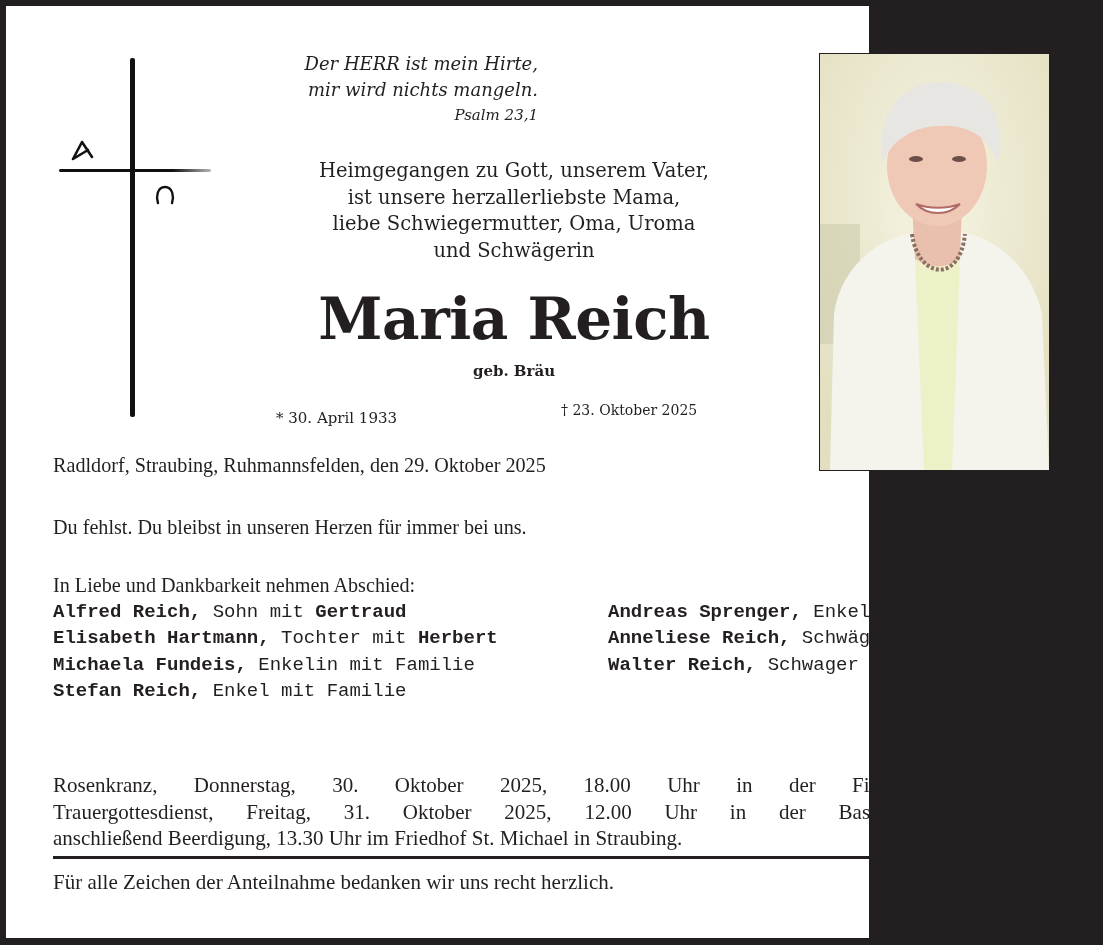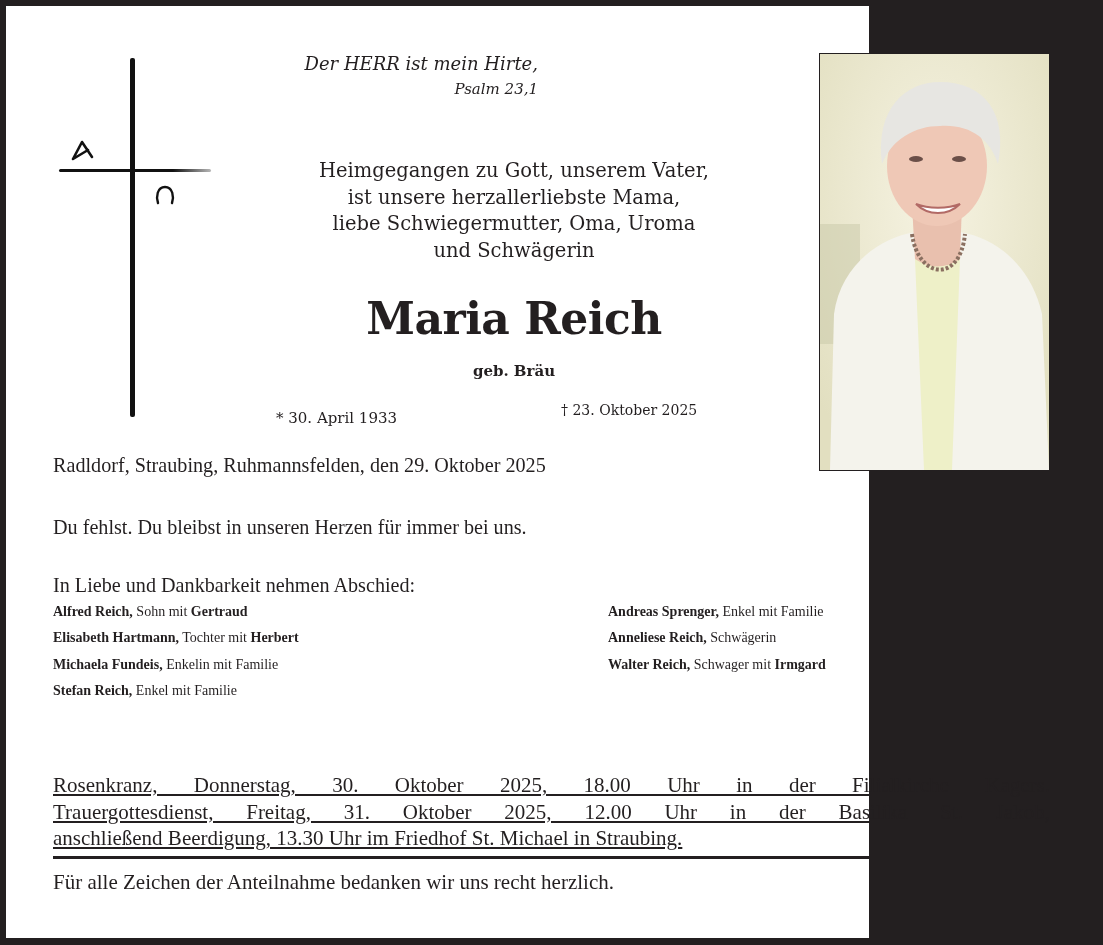--- a/index.html
+++ b/index.html
@@ -47,21 +47,21 @@
     .intro {
       position: absolute; left: 248px; top: 152px; width: 520px;
       text-align: center;
       font-size: 19.5px; line-height: 26.5px;
       white-space: nowrap;
     }
     .name {
       position: absolute; left: 248px; top: 278px; width: 520px;
       text-align: center;
       font-weight: bold;
-      font-size: 44px; line-height: 70px;
+      font-size: 58px; line-height: 70px;
       letter-spacing: -0.5px;
       white-space: nowrap;
     }
     .maiden {
       position: absolute; left: 248px; top: 352px; width: 520px;
       text-align: center;
       font-weight: bold;
       font-size: 15px; line-height: 26px;
     }
     .birth {
@@ -88,35 +88,35 @@
       font-size: 21px;
       line-height: 26.5px;
       white-space: nowrap;
     }
     .place { position: absolute; left: 47px; top: 446px; transform: scaleX(0.96); transform-origin: left; }
     .missing { position: absolute; left: 47px; top: 508px; transform: scaleX(0.96); transform-origin: left; }
     .farewell-intro { position: absolute; left: 47px; top: 566px; transform: scaleX(0.96); transform-origin: left; }
 
     .mourners-col {
       position: absolute;
-      font-family: Liberation Serif, serif;
-      font-size: 14px; line-height: 26.3px;
+      font-family: Liberation Mono, monospace;
+      font-size: 19px; line-height: 26.3px;
       white-space: nowrap;
     }
     .col-left { left: 47px; top: 593px; }
     .col-right { left: 602px; top: 593px; }
     .mourner b { font-weight: bold; }
 
     .services {
       position: absolute; left: 47px; top: 766px; width: 997px;
       font-family: "Liberation Serif", serif;
       font-size: 21px; line-height: 26.5px;
       text-align: justify;
     }
-    .services .line { display: block; text-align: justify; text-align-last: justify; white-space: nowrap; text-decoration: underline; }
+    .services .line { display: block; text-align: justify; text-align-last: justify; white-space: nowrap; }
     .services .line.last { text-align-last: left; }
     .rule {
       position: absolute; left: 47px; top: 850px;
       width: 997px; height: 3px; background: #231f20;
     }
     .thanks { position: absolute; left: 47px; top: 863px; }
   </style>
 </head>
 <body>
 
@@ -128,20 +128,21 @@
   </div>
   <svg class="alpha" viewBox="0 0 26 24">
     <path d="M3 21 L12 4 L22 19 M3 21 L18 12" fill="none" stroke="#111" stroke-width="2.6" stroke-linecap="round" stroke-linejoin="round"></path>
   </svg>
   <svg class="omega" viewBox="0 0 22 22">
     <path d="M4 20 C2 14 3 4 11 4 C19 4 20 14 18 20" fill="none" stroke="#111" stroke-width="2.4" stroke-linecap="round"></path>
   </svg>
 
   <div class="verse">
     <div>Der HERR ist mein Hirte,</div>
+    <div>mir wird nichts mangeln.</div>
     <div class="verse-ref">Psalm 23,1</div>
   </div>
 
   <div class="intro">
     <div>Heimgegangen zu Gott, unserem Vater,</div>
     <div>ist unsere herzallerliebste Mama,</div>
     <div>liebe Schwiegermutter, Oma, Uroma</div>
     <div>und Schwägerin</div>
   </div>
 

